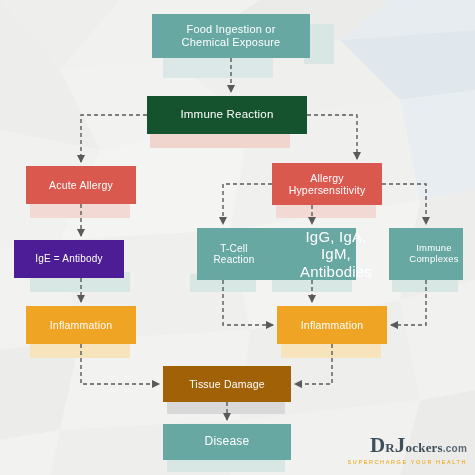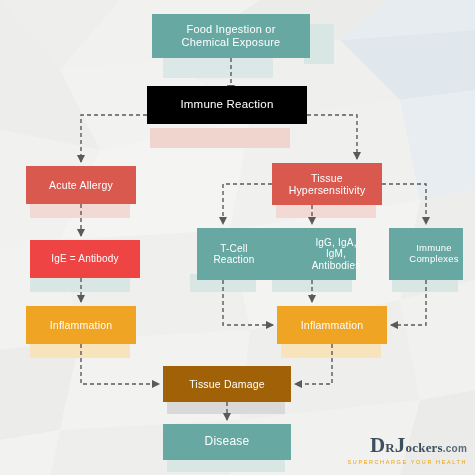--- a/index.html
+++ b/index.html
@@ -155,33 +155,33 @@
 
       <path d="M332,344 L332,384 L295,384"></path>
 
       <path d="M227,402 L227,420"></path>
     </g>
   </svg>
 
   <div class="node" style="left:152px;top:14px;width:158px;height:44px;background:#67a8a3;font-size:11px;white-space:pre-line;">Food Ingestion or
 Chemical Exposure</div>
 
-  <div class="node" style="left:147px;top:86px;width:160px;height:38px;background:#000000;font-size:11.5px;white-space:pre-line;">Immune Reaction</div>
+  <div class="node" style="left:147px;top:96px;width:160px;height:38px;background:#14532d;font-size:11.5px;white-space:pre-line;">Immune Reaction</div>
 
   <div class="node" style="left:26px;top:166px;width:110px;height:38px;background:#d9594f;font-size:10.5px;white-space:pre-line;">Acute Allergy</div>
 
-  <div class="node" style="left:272px;top:163px;width:110px;height:42px;background:#d9594f;font-size:10.5px;white-space:pre-line;">Tissue
+  <div class="node" style="left:272px;top:163px;width:110px;height:42px;background:#d9594f;font-size:10.5px;white-space:pre-line;">Allergy
 Hypersensitivity</div>
 
-  <div class="node" style="left:30px;top:240px;width:110px;height:38px;background:#ef4444;font-size:10px;white-space:pre-line;text-align:center;">IgE = Antibody</div>
+  <div class="node" style="left:14px;top:240px;width:110px;height:38px;background:#4c1d95;font-size:10px;white-space:pre-line;text-align:center;">IgE = Antibody</div>
 
   <div class="node" style="left:186px;top:228px;width:74px;height:52px;background:#67a8a3;font-size:10px;white-space:pre-line;margin-left:11px;">T-Cell
 Reaction</div>
 
-  <div class="node" style="left:268px;top:228px;width:88px;height:52px;background:#67a8a3;font-size:10px;white-space:pre-line;padding-left:48px;">IgG, IgA, IgM,
+  <div class="node" style="left:268px;top:228px;width:88px;height:52px;background:#67a8a3;font-size:15px;white-space:pre-line;padding-left:48px;">IgG, IgA, IgM,
 Antibodies</div>
 
   <div class="node" style="left:389px;top:228px;width:74px;height:52px;background:#67a8a3;font-size:9.5px;white-space:pre-line;padding-left:16px;">Immune
 Complexes</div>
 
   <div class="node" style="left:26px;top:306px;width:110px;height:38px;background:#efa423;font-size:10.5px;white-space:pre-line;">Inflammation</div>
 
   <div class="node" style="left:277px;top:306px;width:110px;height:38px;background:#efa423;font-size:10.5px;white-space:pre-line;">Inflammation</div>
 
   <div class="node" style="left:163px;top:366px;width:128px;height:36px;background:#a16207;font-size:10.5px;white-space:pre-line;">Tissue Damage</div>

